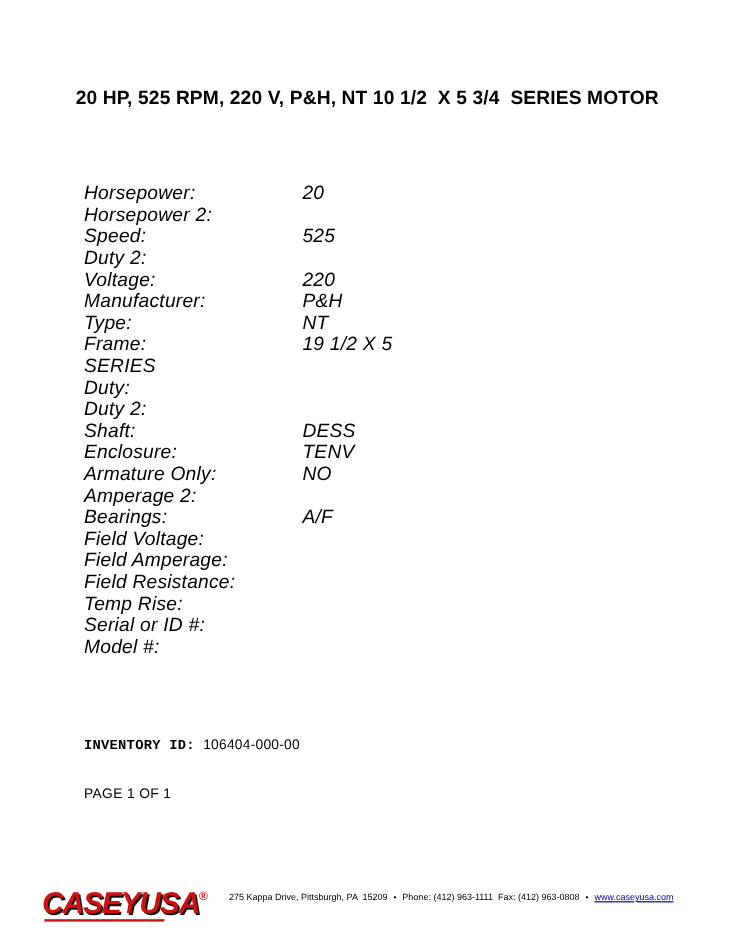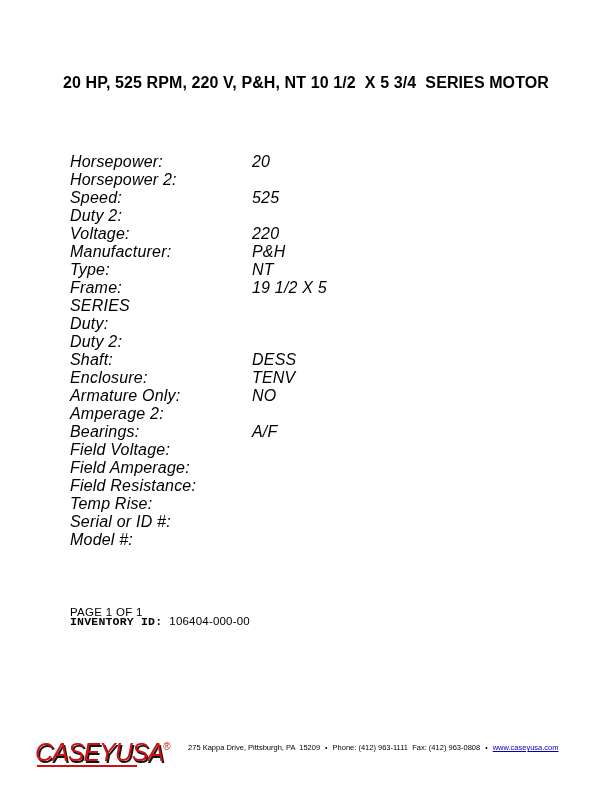--- a/index.html
+++ b/index.html
@@ -61,37 +61,37 @@
     font-weight: bold;
     letter-spacing: 0.2px;
     font-family: Liberation Mono, monospace;
   }
   .inventory-value {
     margin-left: 7px;
     letter-spacing: 0.2px;
   }
   .page-info {
     position: absolute;
-    top: 606px;
+    top: 656px;
     left: 70px;
     font-size: 11.5px;
     letter-spacing: 0.3px;
     text-align: right;
   }
   .footer {
     position: absolute;
     left: 35px;
     top: 733px;
     display: flex;
     align-items: flex-end;
   }
   .logo {
     position: relative;
     font-size: 25px;
-    font-weight: normal;
+    font-weight: bold;
     font-style: italic;
     letter-spacing: -1px;
     color: #cc1212;
     text-shadow: 1.5px 1.5px 0 #111111;
     line-height: 28px;
     white-space: nowrap;
     text-align: right;
   }
   .logo-reg {
     font-size: 10px;

